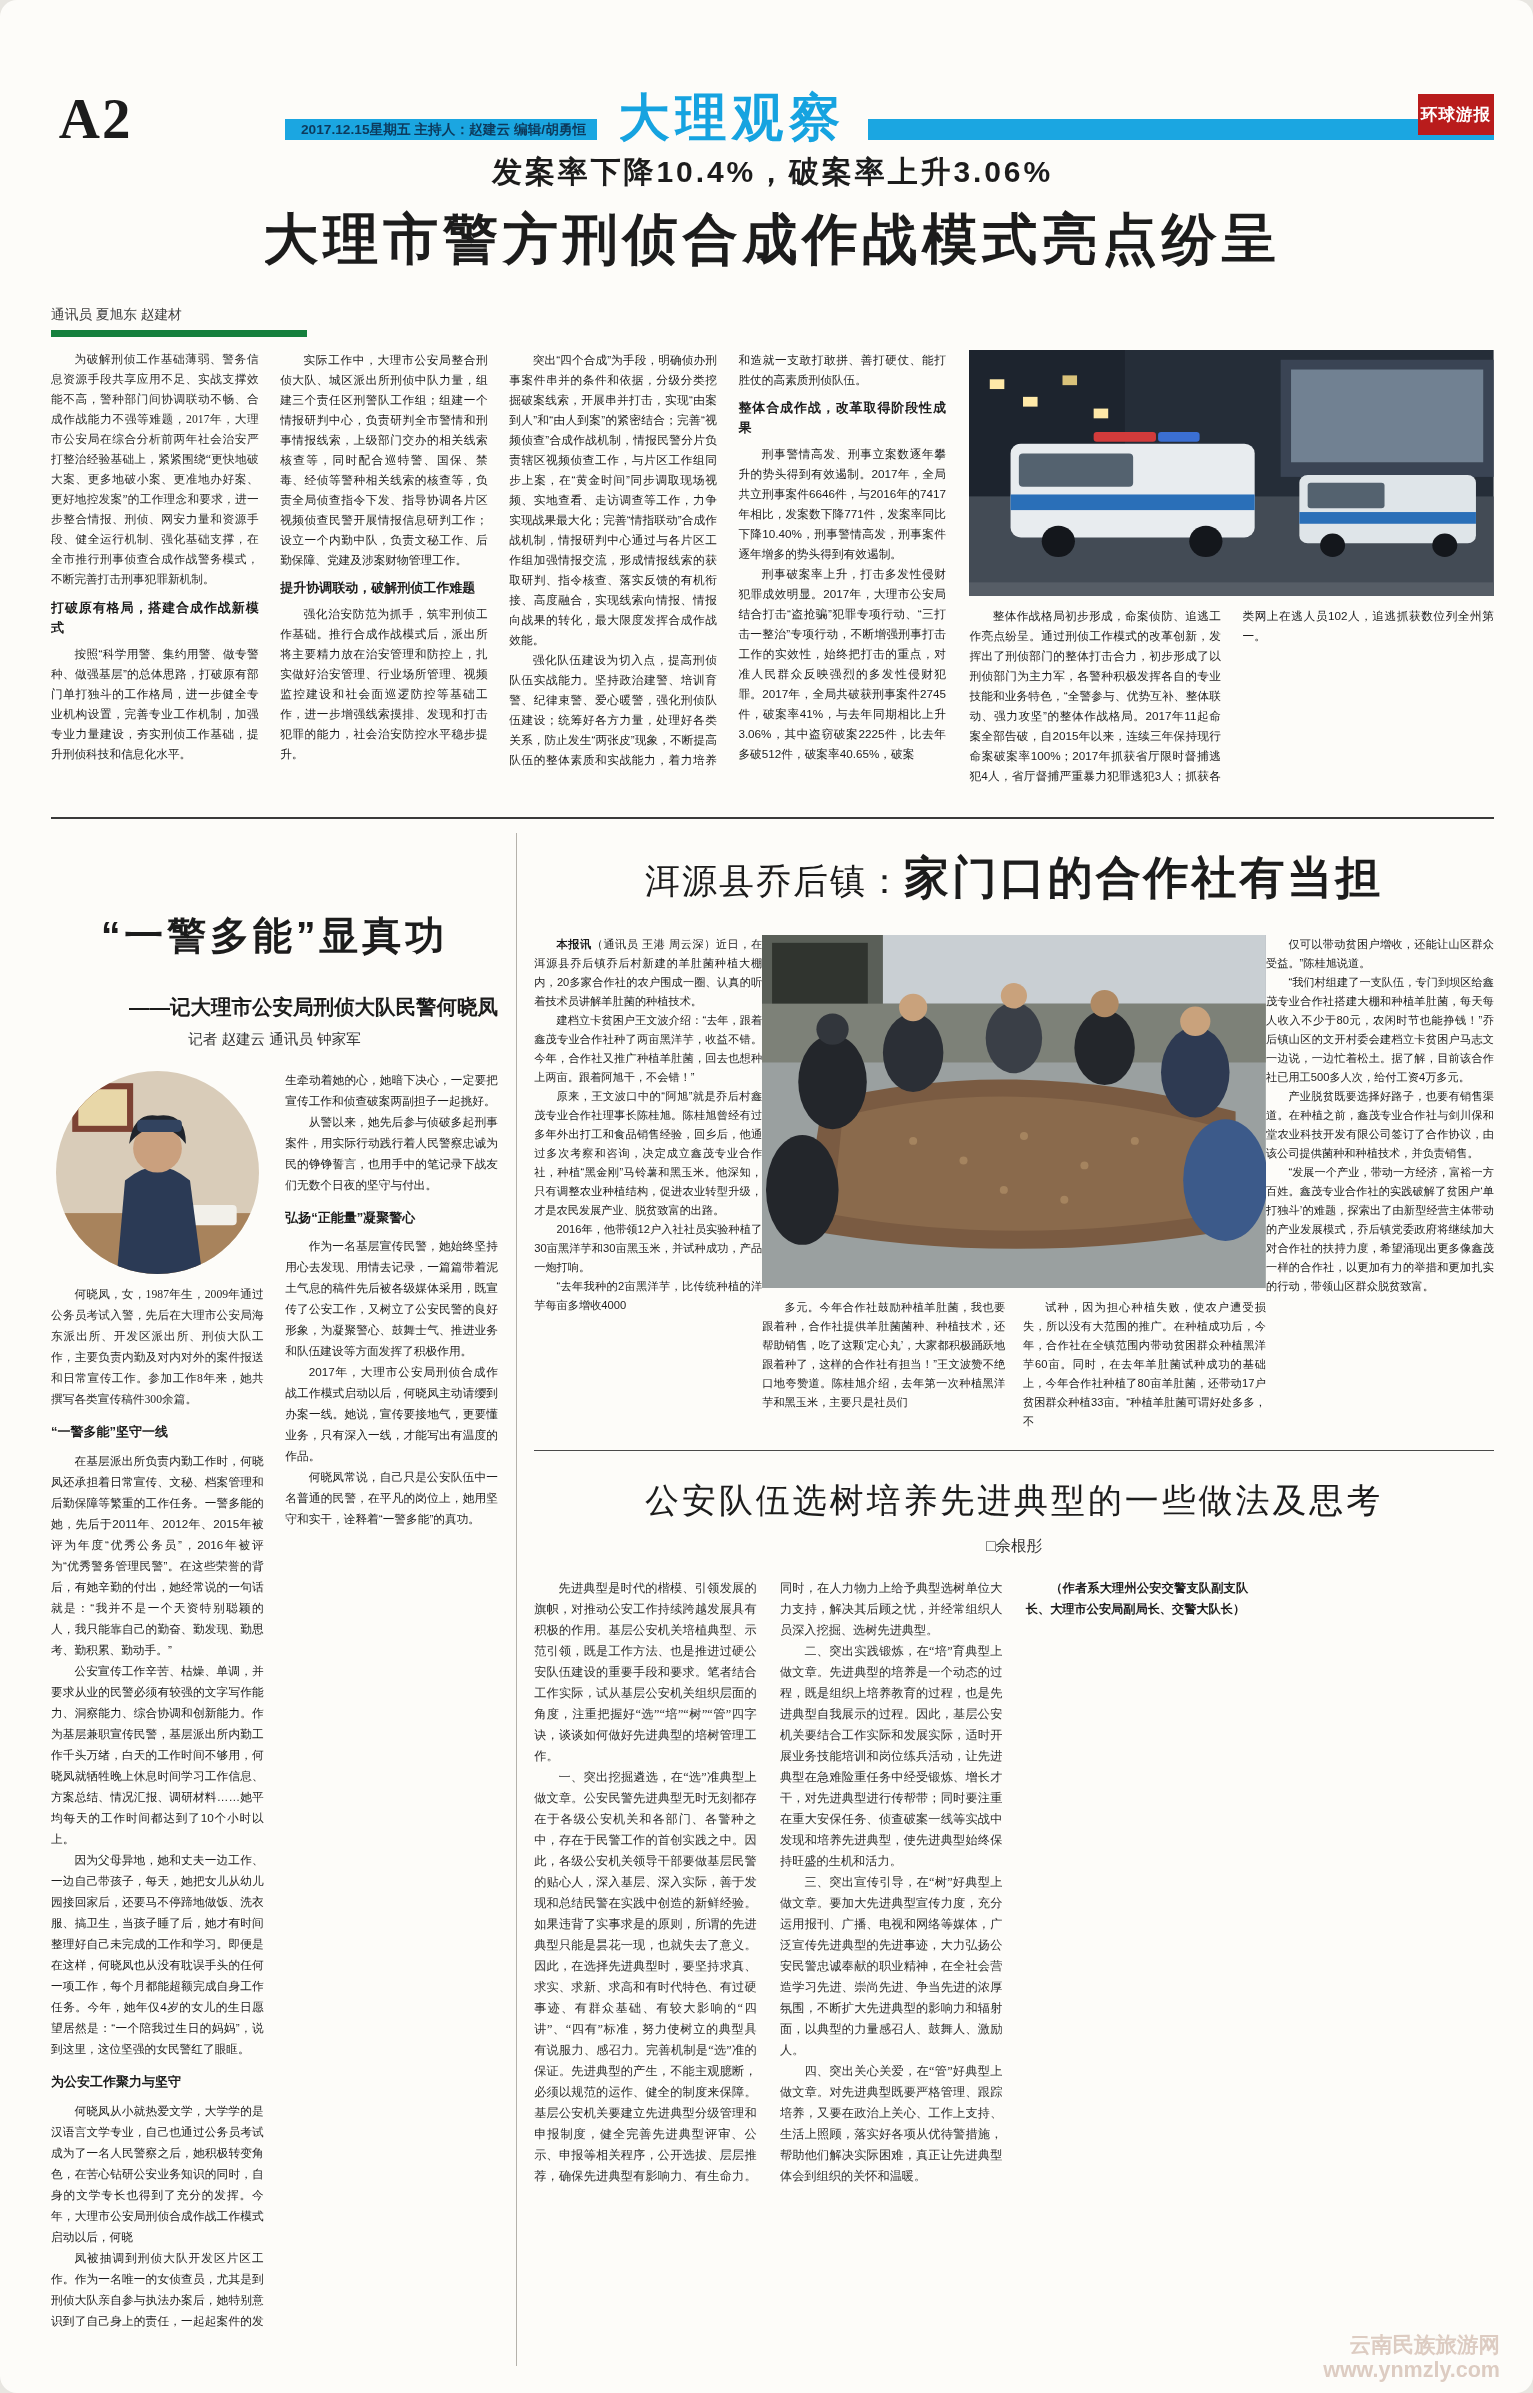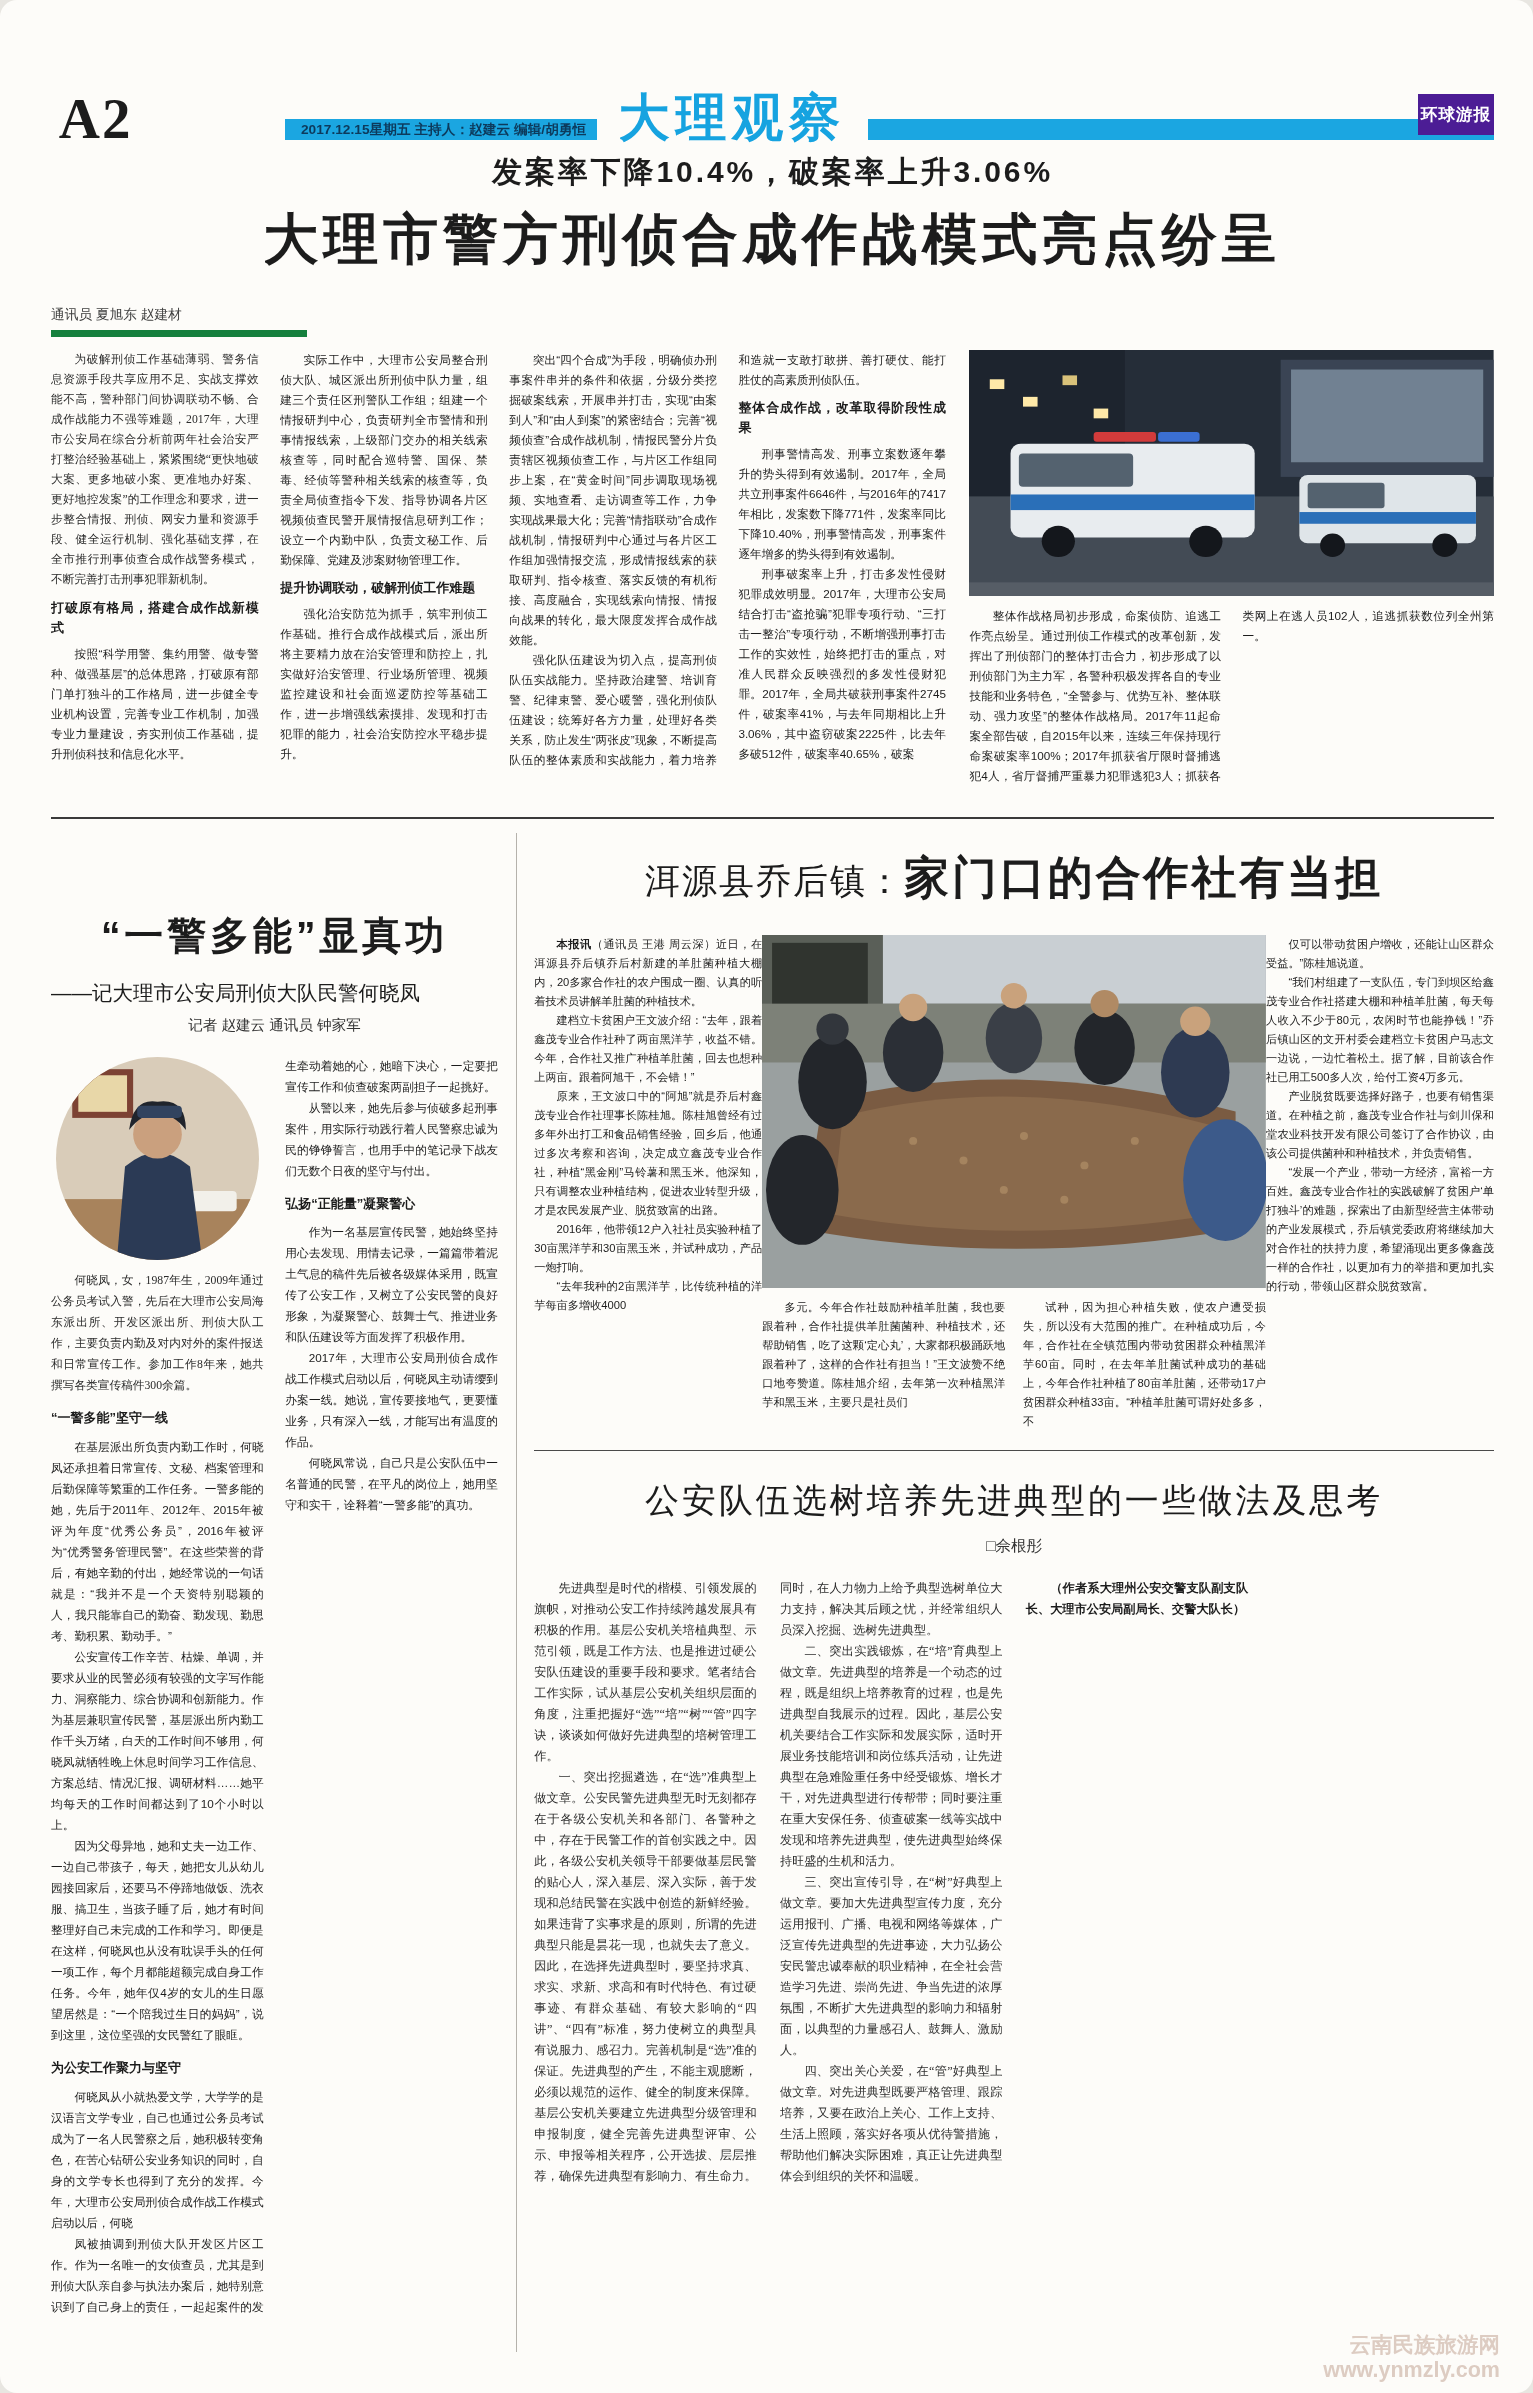--- a/index.html
+++ b/index.html
@@ -11,21 +11,21 @@
 
   
   .hdr{position:relative;height:152px;}
   .pageno{position:absolute;left:7.8px;top:86px;font-family:"Liberation Serif",serif;
           font-size:57px;font-weight:bold;letter-spacing:2px;}
   .strip{position:absolute;left:234px;right:0;top:119px;height:20.5px;background:#1ba6e1;}
   .dateline{position:absolute;left:250px;top:121px;font-size:13.7px;font-weight:bold;color:#0d3a5c;}
   .masthead{position:absolute;left:546px;top:84px;background:#fdfcf9;padding:0 21.5px;
             font-size:51px;font-weight:900;color:#16a3e0;letter-spacing:5.9px;
             font-family:"Liberation Sans",sans-serif;}
-  .brand{position:absolute;right:0;top:94px;width:76px;height:41px;background:#4c1d95;
+  .brand{position:absolute;right:0;top:94px;width:76px;height:41px;background:#b91c1c;
          color:#fff;font-size:16.6px;font-weight:bold;display:flex;align-items:center;
          justify-content:center;letter-spacing:1px;}
 
   
   .a1-kicker{text-align:center;font-size:30px;font-weight:bold;letter-spacing:2.9px;}
   .a1-head{margin-top:9.8px;text-align:center;font-size:55px;font-weight:900;letter-spacing:4.9px;}
   .a1-byline{margin-top:29px;font-size:13.7px;color:#404040;width:256px;border-bottom:7px solid #15803d;
              padding-bottom:5.9px;}
   .a1-body{margin-top:13.7px;display:flex;gap:23.4px;height:451px;overflow:hidden;}
   .a1-left{width:895px;column-count:4;column-gap:21.5px;column-fill:auto;height:451px;
@@ -39,21 +39,21 @@
   p.sub{margin:7.8px 0 5.9px 0;text-indent:0;font-size:13px;font-weight:bold;}
   .rule-main{margin-top:15.6px;border-top:2px solid #3a3a3a;}
 
   
   .lower{display:flex;margin-top:13.7px;}
   .lcol{width:447px;padding-right:17.6px;border-right:1px solid #b5b2ac;}
   .rcol{flex:1;padding-left:17.6px;}
 
   
   .a2-head{margin-top:76px;text-align:center;font-size:39px;font-weight:900;letter-spacing:3.9px;}
-  .a2-deck{margin-top:16px;text-align:left;font-size:20.5px;font-weight:normal;}
+  .a2-deck{margin-top:30px;text-align:right;font-size:20.5px;font-weight:bold;}
   .a2-byline{margin-top:9.8px;text-align:center;font-size:14.6px;color:#333;}
   .a2-body{margin-top:19.5px;column-count:2;column-gap:21.5px;column-fill:auto;height:1297px;
            overflow:hidden;font-size:11.7px;line-height:21px;text-align:justify;}
   .portrait{width:203px;height:203px;border-radius:50%;overflow:hidden;margin:2px auto 9.8px auto;}
   .a2-body .sub{text-align:left;margin:11.7px 0 7.8px 0;}
 
   
   .a3-headrow{margin-top:15.6px;text-align:center;white-space:nowrap;}
   .a3-kicker{font-family:"Liberation Serif",serif;font-size:35px;letter-spacing:2px;}
   .a3-head{font-size:45px;font-weight:900;letter-spacing:2.9px;}

